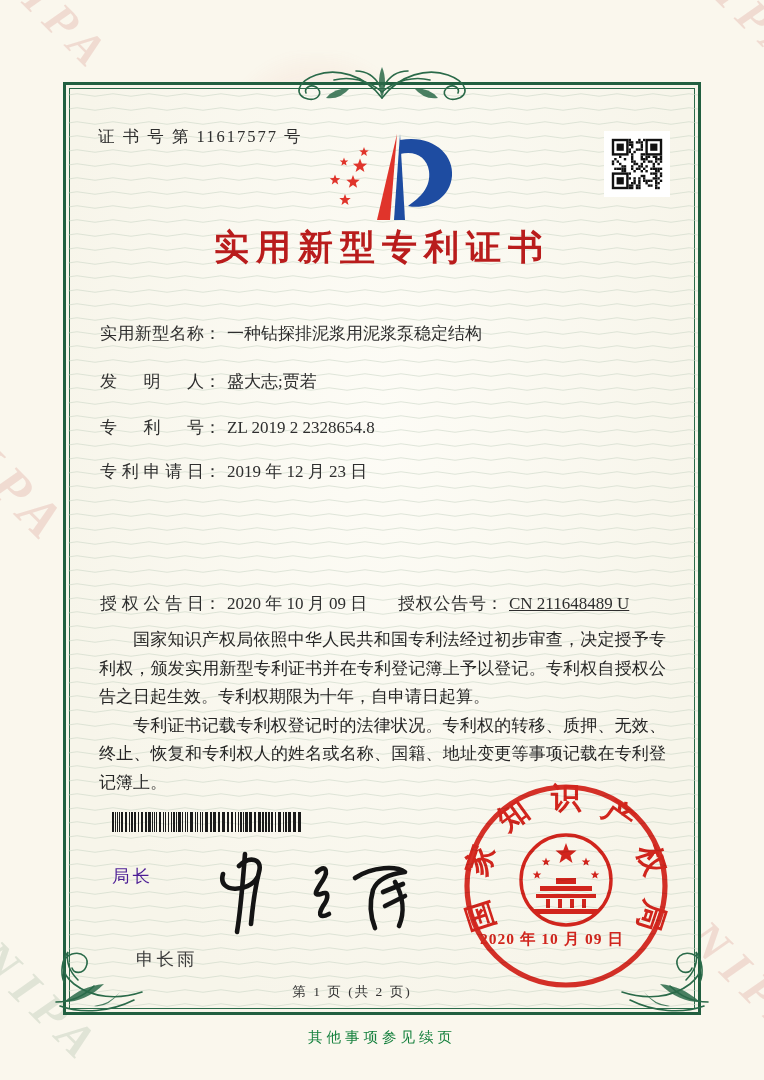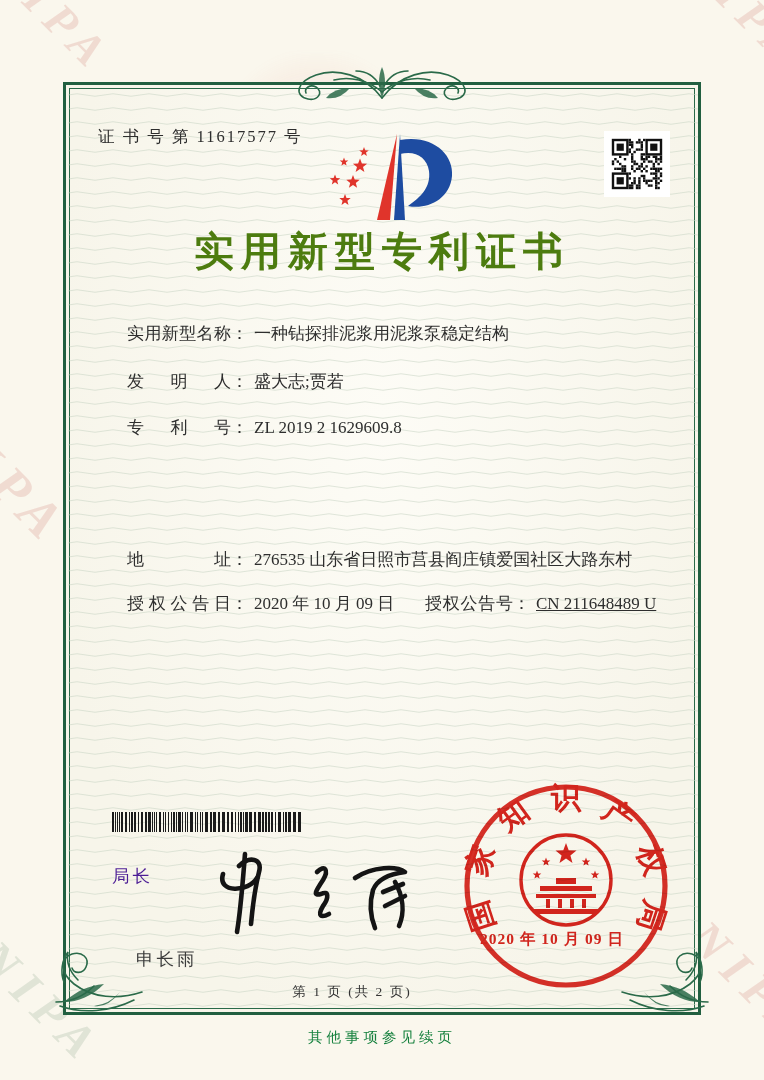--- a/index.html
+++ b/index.html
@@ -42,26 +42,26 @@
   .flip-x { transform:scaleX(-1); }
 
   .cert-no {
     position:absolute; left:98px; top:126px;
     font-size:16.5px; letter-spacing:2px; color:#2d2d2d;
   }
   .logo-svg { position:absolute; left:320px; top:126px; }
   .qr-svg { position:absolute; left:604px; top:131px; background:#fff; padding:3px; }
   .cert-title {
     position:absolute; left:0; top:224px; width:764px;
-    text-align:center; font-size:40px; font-weight:700;
-    letter-spacing:7px; color:#4d7c0f;
+    text-align:center; font-size:35px; font-weight:700;
+    letter-spacing:7px; color:#b91c1c;
   }
   .field {
     position:absolute; left:100px; width:580px;
-    font-size:17px; color:#2e2e2e; line-height:23px; white-space:nowrap;margin-left:27px;
+    font-size:17px; color:#2e2e2e; line-height:23px; white-space:nowrap;
   }
   .flabel {
     display:inline-block; width:104px;
     text-align:justify; text-align-last:justify; vertical-align:top;
   }
   .fcolon { display:inline-block; vertical-align:top; }
   .fvalue { margin-left:6px; }
   .field-right { position:absolute; left:298px; top:0;text-decoration:underline; }
   .paras {
     position:absolute; left:99px; top:626px; width:567px;
@@ -367,32 +367,36 @@
 
   <div class="cert-title">实用新型专利证书</div>
 
   <div class="field" style="top:322px">
     <span class="flabel">实用新型名称</span><span class="fcolon">：</span><span class="fvalue">一种钻探排泥浆用泥浆泵稳定结构</span>
   </div>
   <div class="field" style="top:370px">
     <span class="flabel">发明人</span><span class="fcolon">：</span><span class="fvalue">盛大志;贾若</span>
   </div>
   <div class="field" style="top:416px">
-    <span class="flabel">专利号</span><span class="fcolon">：</span><span class="fvalue">ZL 2019 2 1629609.8</span>
-  </div>
-  <div class="field" style="top:548px">
-    <span class="flabel">地址</span><span class="fcolon">：</span><span class="fvalue">276535 山东省日照市莒县阎庄镇爱国社区大路东村</span>
+    <span class="flabel">专利号</span><span class="fcolon">：</span><span class="fvalue">ZL 2019 2 2328654.8</span>
+  </div>
+  <div class="field" style="top:460px">
+    <span class="flabel">专利申请日</span><span class="fcolon">：</span><span class="fvalue">2019 年 12 月 23 日</span>
   </div>
   <div class="field" style="top:592px">
     <span class="flabel">授权公告日</span><span class="fcolon">：</span><span class="fvalue">2020 年 10 月 09 日</span>
     <span class="field-right">
       <span class="flabel" style="width:88px">授权公告号</span><span class="fcolon">：</span><span class="fvalue">CN 211648489 U</span>
     </span>
   </div>
 
+  <div class="paras">
+    <p>国家知识产权局依照中华人民共和国专利法经过初步审查，决定授予专利权，颁发实用新型专利证书并在专利登记簿上予以登记。专利权自授权公告之日起生效。专利权期限为十年，自申请日起算。</p>
+    <p>专利证书记载专利权登记时的法律状况。专利权的转移、质押、无效、终止、恢复和专利权人的姓名或名称、国籍、地址变更等事项记载在专利登记簿上。</p>
+  </div>
 
   <svg id="barcode" class="barcode-svg" width="195" height="20">
       <rect x="2" y="0" width="2" height="20" fill="#1b1b1b"></rect>
       <rect x="5" y="0" width="1" height="20" fill="#1b1b1b"></rect>
       <rect x="7" y="0" width="1" height="20" fill="#1b1b1b"></rect>
       <rect x="9" y="0" width="1" height="20" fill="#1b1b1b"></rect>
       <rect x="11" y="0" width="2" height="20" fill="#1b1b1b"></rect>
       <rect x="15" y="0" width="2" height="20" fill="#1b1b1b"></rect>
       <rect x="19" y="0" width="1" height="20" fill="#1b1b1b"></rect>
       <rect x="21" y="0" width="2" height="20" fill="#1b1b1b"></rect>

